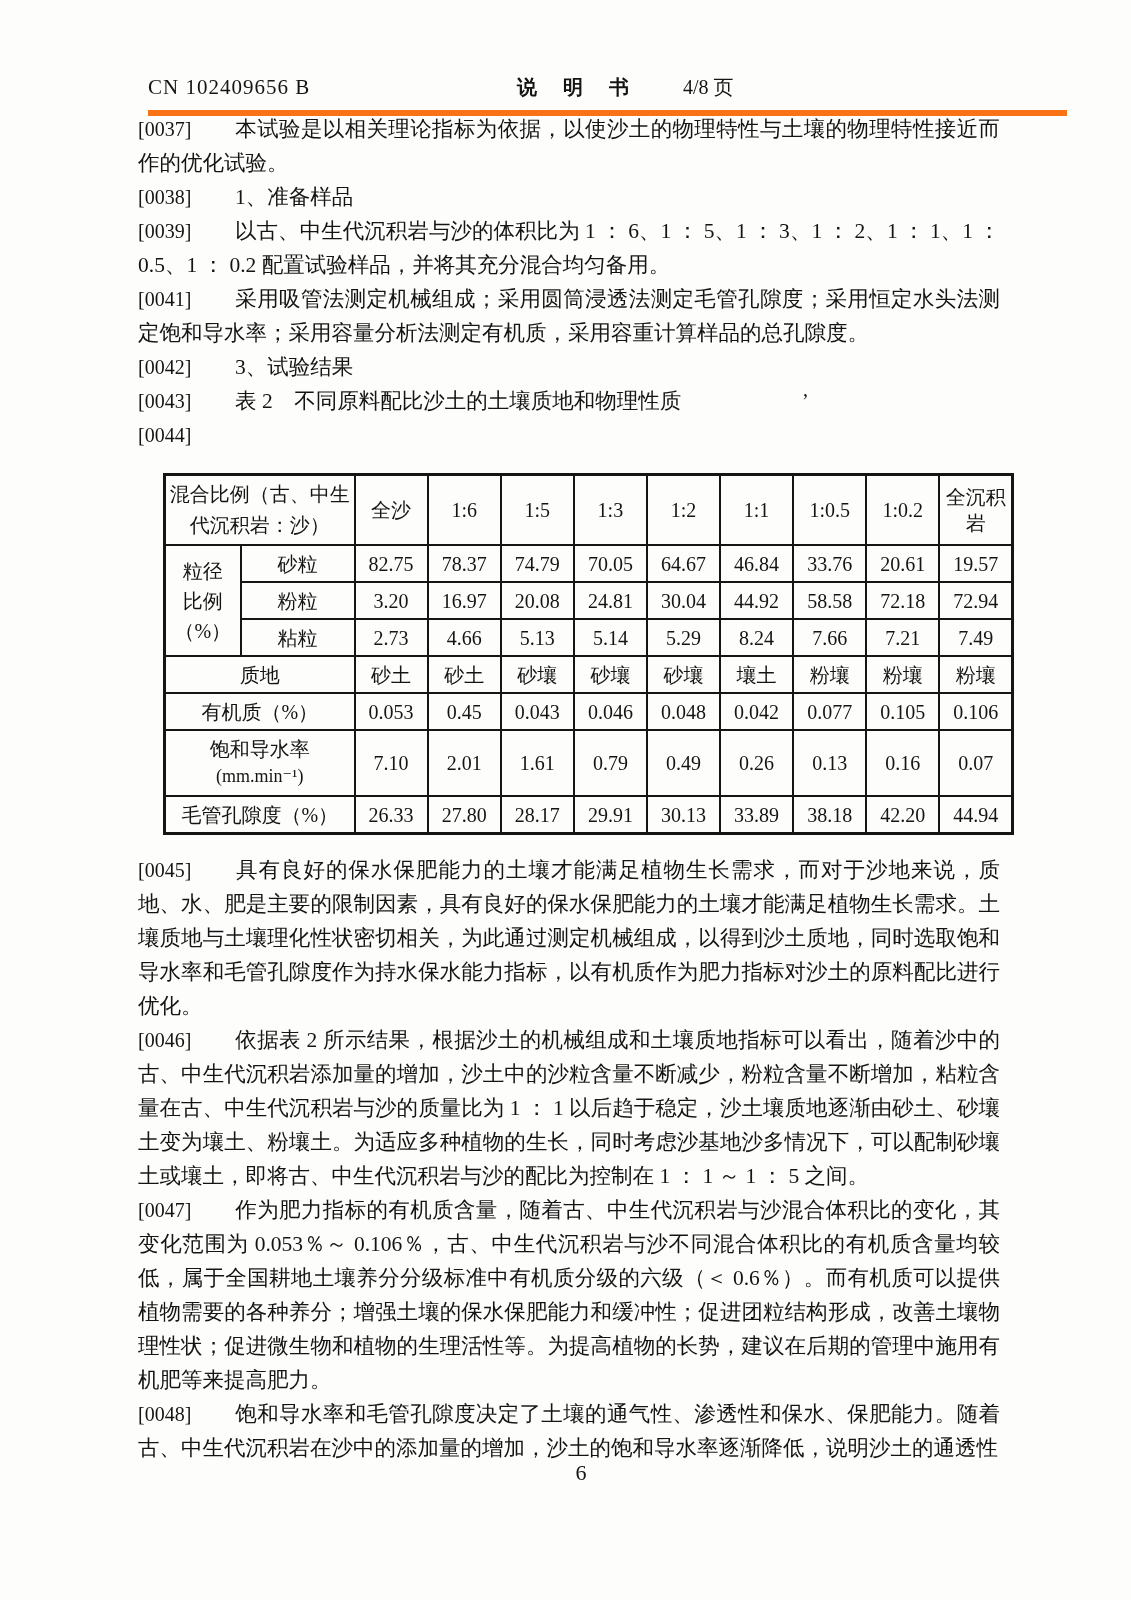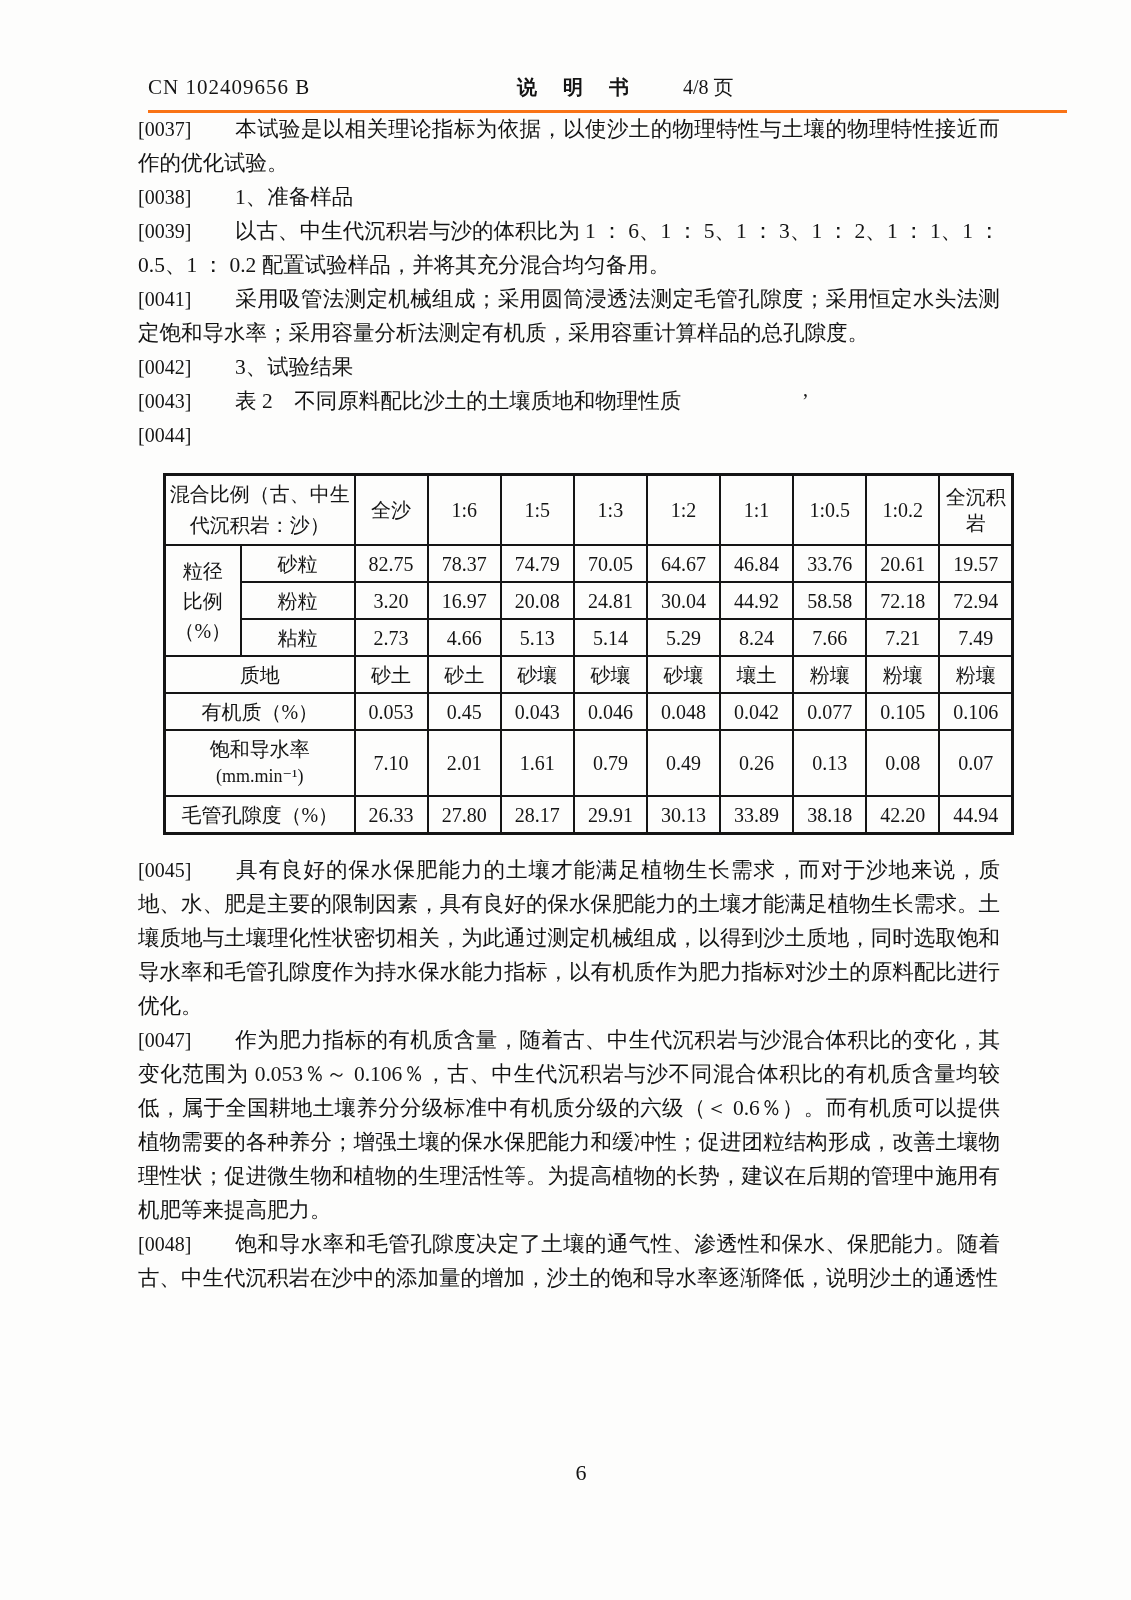--- a/index.html
+++ b/index.html
@@ -9,21 +9,21 @@
     margin:0 auto;
     background:#fdfdfc;
     color:#141414;
     font-family:"Liberation Serif","DejaVu Serif",serif;
     overflow:hidden;
   }
   
   .header{
     position:absolute;left:148px;right:64px;top:74px;
     display:flex;align-items:baseline;
-    border-bottom:3px solid #f97316;
+    border-bottom:6px solid #f97316;
     padding-bottom:9px;
   }
   .h-side{flex:1 1 0;}
   .patent-number{font-size:21px;letter-spacing:1px;}
   .doc-title{
     flex:0 0 auto;
     font-size:20px;font-weight:bold;
     letter-spacing:26px;text-indent:13px;
     transform:translateX(-28px);
   }
@@ -183,40 +183,41 @@
             <div>饱和导水率</div>
             <div class="sub">(mm.min⁻¹)</div>
           </td>
           <td>7.10</td>
           <td>2.01</td>
           <td>1.61</td>
           <td>0.79</td>
           <td>0.49</td>
           <td>0.26</td>
           <td>0.13</td>
-          <td>0.08</td>
+          <td>0.16</td>
           <td>0.07</td>
         </tr>
         <tr>
           <td colspan="2">毛管孔隙度（%）</td>
           <td>26.33</td>
           <td>27.80</td>
           <td>28.17</td>
           <td>29.91</td>
           <td>30.13</td>
           <td>33.89</td>
           <td>38.18</td>
           <td>42.20</td>
           <td>44.94</td>
         </tr>
       </tbody>
         </table>
     </div>
 
     <p class="para"><span class="pnum">[0045]</span><span>具有良好的保水保肥能力的土壤才能满足植物生长需求，而对于沙地来说，质地、水、肥是主要的限制因素，具有良好的保水保肥能力的土壤才能满足植物生长需求。土壤质地与土壤理化性状密切相关，为此通过测定机械组成，以得到沙土质地，同时选取饱和导水率和毛管孔隙度作为持水保水能力指标，以有机质作为肥力指标对沙土的原料配比进行优化。</span></p>
+    <p class="para"><span class="pnum">[0046]</span><span>依据表 2 所示结果，根据沙土的机械组成和土壤质地指标可以看出，随着沙中的古、中生代沉积岩添加量的增加，沙土中的沙粒含量不断减少，粉粒含量不断增加，粘粒含量在古、中生代沉积岩与沙的质量比为 1 ： 1 以后趋于稳定，沙土壤质地逐渐由砂土、砂壤土变为壤土、粉壤土。为适应多种植物的生长，同时考虑沙基地沙多情况下，可以配制砂壤土或壤土，即将古、中生代沉积岩与沙的配比为控制在 1 ： 1 ～ 1 ： 5 之间。</span></p>
     <p class="para"><span class="pnum">[0047]</span><span>作为肥力指标的有机质含量，随着古、中生代沉积岩与沙混合体积比的变化，其变化范围为 0.053％～ 0.106％，古、中生代沉积岩与沙不同混合体积比的有机质含量均较低，属于全国耕地土壤养分分级标准中有机质分级的六级（＜ 0.6％）。而有机质可以提供植物需要的各种养分；增强土壤的保水保肥能力和缓冲性；促进团粒结构形成，改善土壤物理性状；促进微生物和植物的生理活性等。为提高植物的长势，建议在后期的管理中施用有机肥等来提高肥力。</span></p>
     <p class="para"><span class="pnum">[0048]</span><span>饱和导水率和毛管孔隙度决定了土壤的通气性、渗透性和保水、保肥能力。随着古、中生代沉积岩在沙中的添加量的增加，沙土的饱和导水率逐渐降低，说明沙土的通透性</span></p>
 
   </div>
 
   <div class="page-footer">6</div>
 
 </div>
 
 </body></html>

